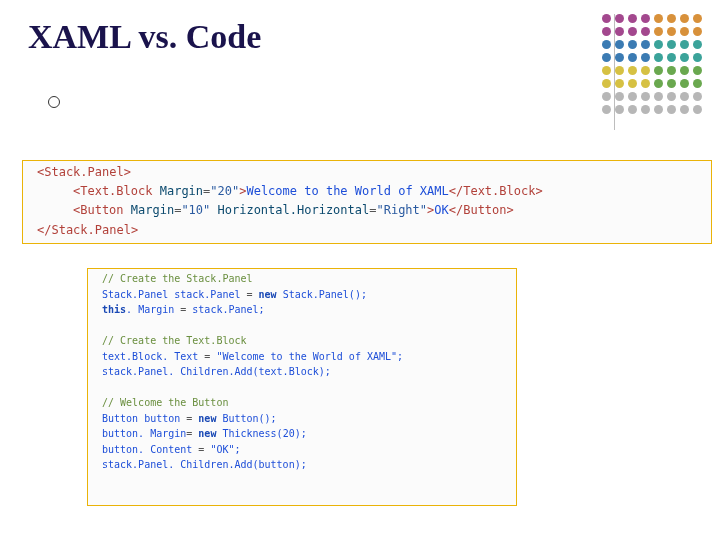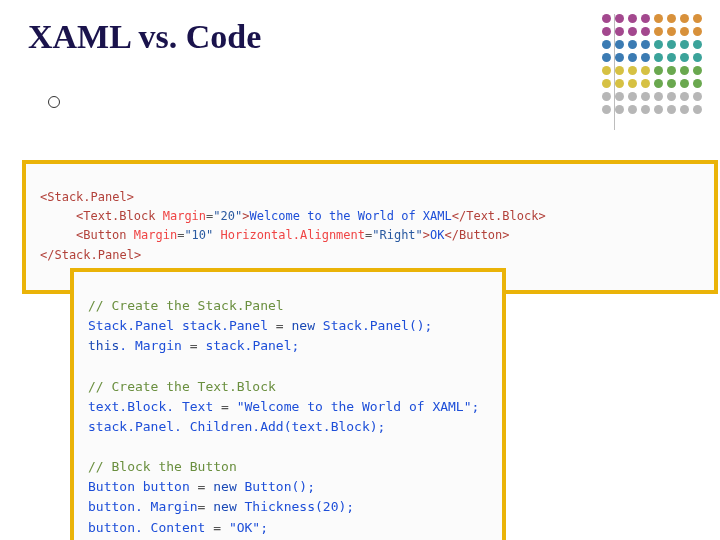--- a/index.html
+++ b/index.html
@@ -1,28 +1,28 @@
 <!DOCTYPE html>
 <html><head>
 <meta charset="utf-8">
 <style>
   html,body{margin:0;padding:0;width:720px;height:540px;background:#fff;font-family:"Times New Roman",serif;color:#000;position:relative;overflow:hidden}
   .slide{position:relative;width:720px;height:464px}
   .title{position:absolute;left:28px;top:18px;font-size:34px;font-weight:bold;color:#1a134c}
   .bullet{position:absolute;left:48px;top:90px;width:540px;font-size:18px;line-height:1.35}
   .bullet .circ{display:inline-block;width:10px;height:10px;border:1.5px solid #333;border-radius:50%;margin-right:10px;vertical-align:middle;margin-top:-3px}
   .bullet .txt{display:inline}
-  .codebox{position:absolute;font-family:Consolas,Menlo,monospace;font-size:12px;line-height:1.6;background:#fbfbfb;border:4px solid #eab308;padding:24px 14px}
+  .codebox{position:absolute;font-family:Consolas,Menlo,monospace;font-size:12px;line-height:1.6;background:#fbfbfb;border:1px solid #eab308;padding:2px 14px}
   .codebox.xaml{left:22px;top:160px;width:660px;height:78px}
-  .codebox.csharp{left:70px;top:268px;width:400px;height:232px;font-size:13px;line-height:1.55}
+  .codebox.csharp{left:87px;top:268px;width:400px;height:232px;font-size:10px;line-height:1.55}
   .tag{color:#b2413a}
-  .attr{color:#ef4444}
+  .attr{color:#0c4a6e}
   .str{color:#2a5aa0}
   .punc{color:#555}
-  .kw{color:#1a49b5;font-weight:normal}
+  .kw{color:#1a49b5;font-weight:bold}
   .com{color:#6a8f3f}
   .plain{color:#1d4ed8}
   
   .dots{position:absolute;right:18px;top:14px}
   .dotrow{display:flex;gap:4px;margin-bottom:4px}
   .dot{width:9px;height:9px;border-radius:50%}
   .c-mag{background:#a3488e}
   .c-org{background:#d8913b}
   .c-blu{background:#3b7bb3}
   .c-tea{background:#3ba39a}
@@ -124,32 +124,33 @@
   <div class="bullet">
     <span class="circ"></span>
   </div>
 
   <div class="codebox xaml">
     <div><span class="tag">&lt;Stack.Panel&gt;</span></div>
     <div style="padding-left:36px">
       <span class="tag">&lt;Text.Block </span><span class="attr">Margin</span><span class="punc">=</span><span class="str">"20"</span><span class="tag">&gt;</span><span class="plain">Welcome to the World of XAML</span><span class="tag">&lt;/Text.Block&gt;</span>
     </div>
     <div style="padding-left:36px">
-      <span class="tag">&lt;Button </span><span class="attr">Margin</span><span class="punc">=</span><span class="str">"10" </span><span class="attr">Horizontal.Alignment</span><span class="punc">=</span><span class="str">"Right"</span><span class="tag">&gt;</span><span class="plain">OK</span><span class="tag">&lt;/Button&gt;</span>
+      <span class="tag">&lt;Button </span><span class="attr">Margin</span><span class="punc">=</span><span class="str">"10" </span><span class="attr">Horizontal.Horizontal</span><span class="punc">=</span><span class="str">"Right"</span><span class="tag">&gt;</span><span class="plain">OK</span><span class="tag">&lt;/Button&gt;</span>
     </div>
     <div><span class="tag">&lt;/Stack.Panel&gt;</span></div>
   </div>
 
   <div class="codebox csharp">
     <div><span class="com">// Create the Stack.Panel</span></div>
     <div><span class="plain">Stack.Panel  stack.Panel </span><span class="punc">= </span><span class="kw">new</span><span class="plain"> Stack.Panel();</span></div>
     <div><span class="kw">this</span><span class="plain">. Margin </span><span class="punc">=</span><span class="plain"> stack.Panel;</span></div>
     <div>&nbsp;</div>
     <div><span class="com">// Create the Text.Block</span></div>
     <div><span class="plain">text.Block. Text </span><span class="punc">=</span><span class="plain"> "Welcome to the World of XAML";</span></div>
     <div><span class="plain">stack.Panel. Children.Add(text.Block);</span></div>
     <div>&nbsp;</div>
-    <div><span class="com">// Block the Button</span></div>
+    <div><span class="com">// Welcome the Button</span></div>
     <div><span class="plain">Button button </span><span class="punc">= </span><span class="kw">new</span><span class="plain"> Button();</span></div>
     <div><span class="plain">button. Margin</span><span class="punc">= </span><span class="kw">new</span><span class="plain"> Thickness(20);</span></div>
     <div><span class="plain">button. Content </span><span class="punc">=</span><span class="plain"> "OK";</span></div>
+    <div><span class="plain">stack.Panel. Children.Add(button);</span></div>
   </div>
 </div>
 
 </body></html>

